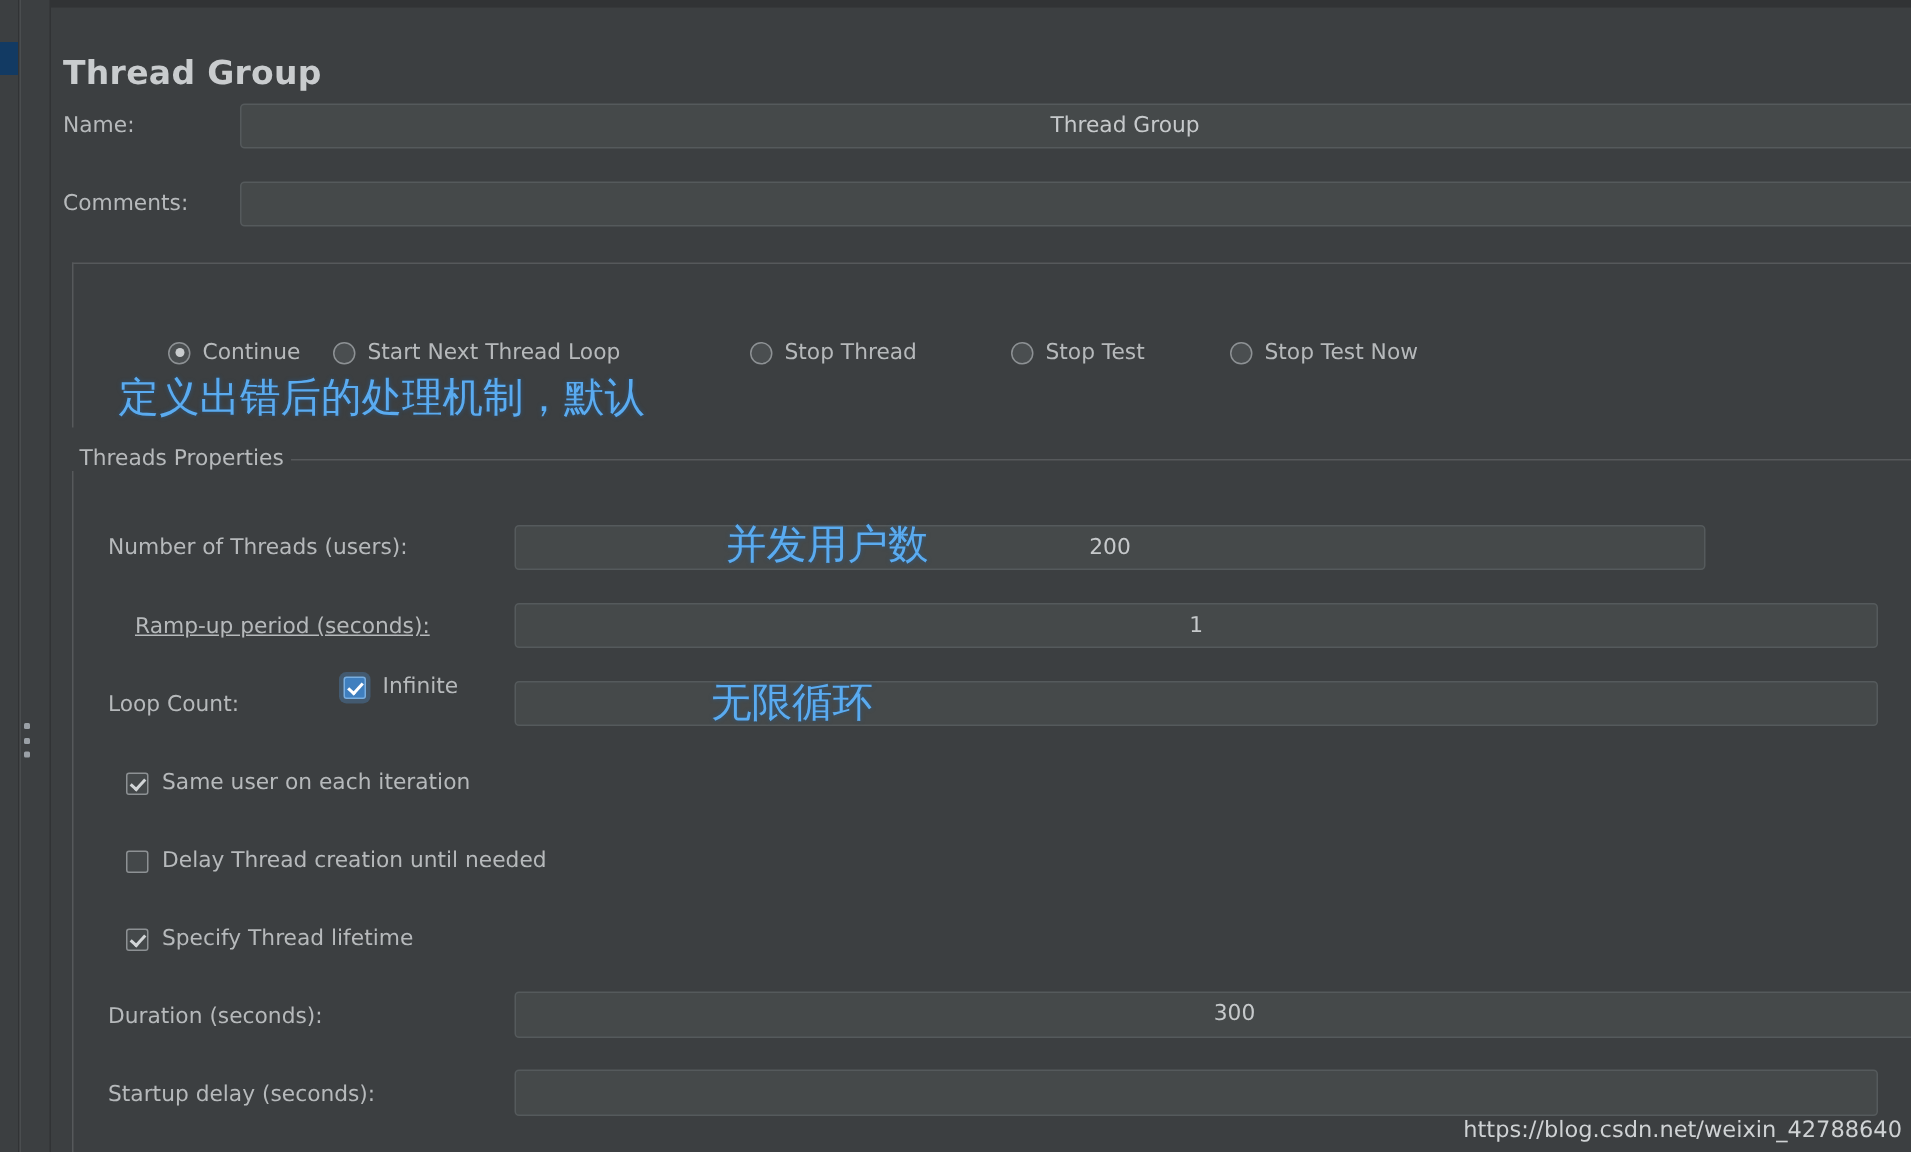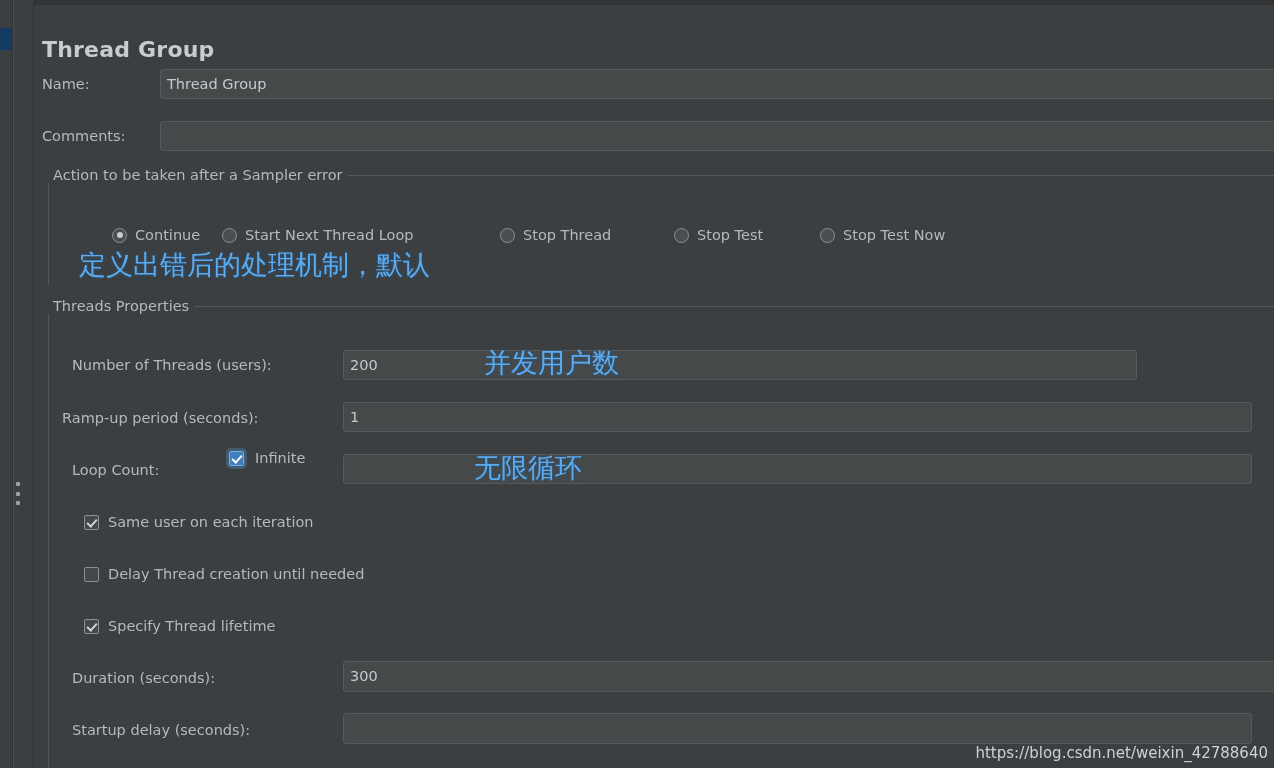--- a/index.html
+++ b/index.html
@@ -13,20 +13,21 @@
     overflow: hidden;
     font-family: "DejaVu Sans", "Liberation Sans", sans-serif;
   }
 
   #screen {
     position: relative;
     width: 1274px;
     height: 768px;
     background: #0c4a6e;
     overflow: hidden;
+    text-align: center;
   }
 
   
   .left-gutter {
     position: absolute;
     left: 0; top: 0;
     width: 34px; height: 768px;
     background: #3c3f41;
     border-right: 1px solid #323232;
   }
@@ -249,21 +250,20 @@
     <div class="panel-top-shade"></div>
 
     <h1 class="title">Thread Group</h1>
 
     <div class="row-label" style="left:8px; top:76px;">Name:</div>
     <div class="textfield" style="left:126px; top:69px; width:1180px; height:30px;">Thread Group</div>
 
     <div class="row-label" style="left:8px; top:128px;">Comments:</div>
     <div class="textfield" style="left:126px; top:121px; width:1180px; height:30px;"></div>
 
-    <div class="group-legend" style="left:14px; top:167px;">Action to be taken after a Sampler error</div>
     <div class="group-rule" style="left:14px; top:175px; width:1226px;"></div>
     <div class="group-corner" style="left:14px; top:175px; height:110px;"></div>
 
     <div class="radio-item" style="left:50px; top:227px;padding-left:28px;">
       <span class="radio-box sel"></span>
       <span class="radio-label">Continue</span>
     </div>
     <div class="radio-item" style="left:188px; top:227px;">
       <span class="radio-box"></span>
       <span class="radio-label">Start Next Thread Loop</span>
@@ -284,21 +284,21 @@
     <div class="annot" style="left:45px; top:247px;">定义出错后的处理机制，默认</div>
 
     <div class="group-legend" style="left:14px; top:298px;">Threads Properties</div>
     <div class="group-rule" style="left:14px; top:306px; width:1226px;"></div>
     <div class="group-corner" style="left:14px; top:306px; height:462px;"></div>
 
     <div class="row-label" style="left:38px; top:357px;">Number of Threads (users):</div>
     <div class="textfield" style="left:309px; top:350px; width:794px; height:30px;">200</div>
     <div class="annot" style="left:450px; top:345px;">并发用户数</div>
 
-    <div class="row-label" style="left:28px; top:410px;">Ramp-up period (seconds):</div>
+    <div class="row-label" style="left:56px; top:410px;text-decoration:underline;">Ramp-up period (seconds):</div>
     <div class="textfield" style="left:309px; top:402px; width:909px; height:30px;">1</div>
 
     <div class="row-label" style="left:38px; top:462px;">Loop Count:</div>
     <div class="check-item" style="left:195px; top:450px;gap:11px;">
       <span class="check-box on focus"></span>
       <span class="check-label">Infinite</span>
     </div>
     <div class="textfield" style="left:309px; top:454px; width:909px; height:30px;"></div>
     <div class="annot" style="left:440px; top:450px;">无限循环</div>
 

